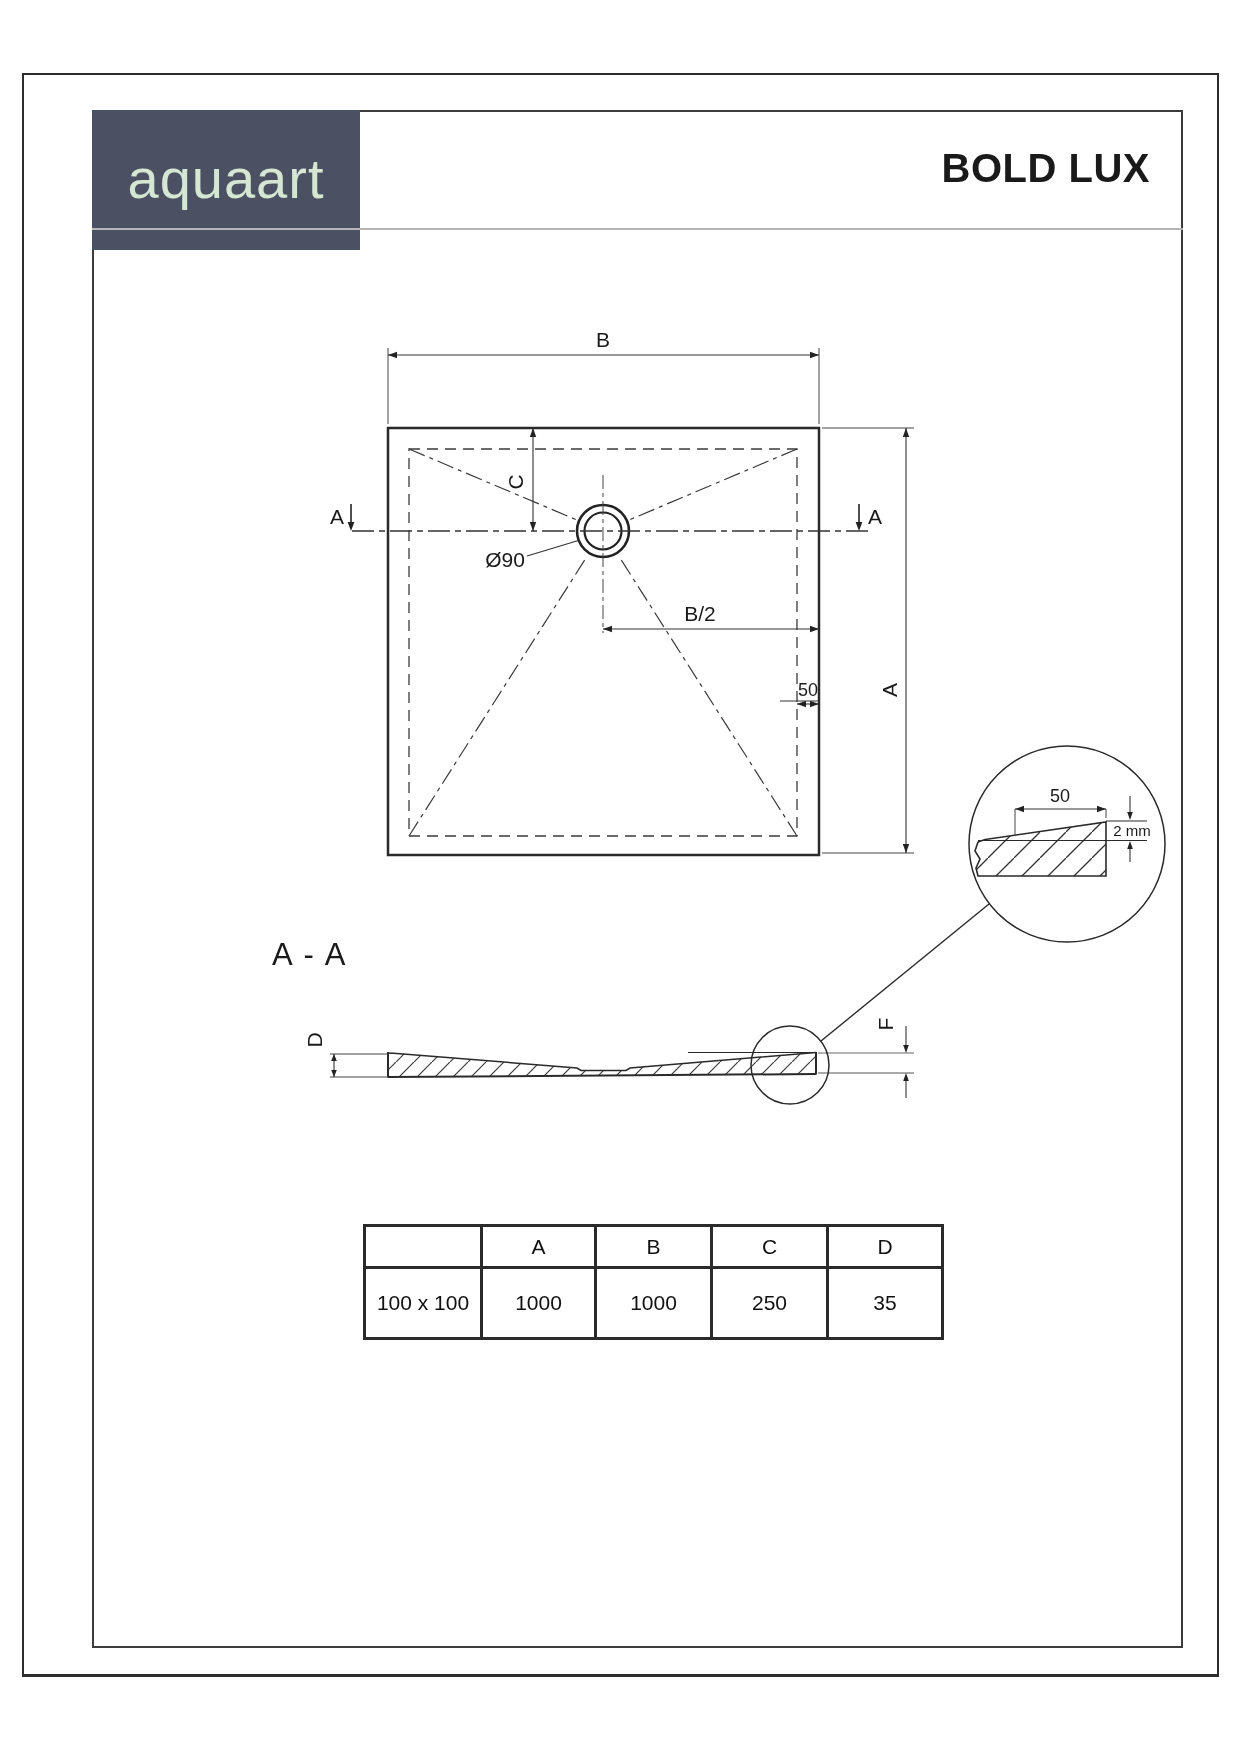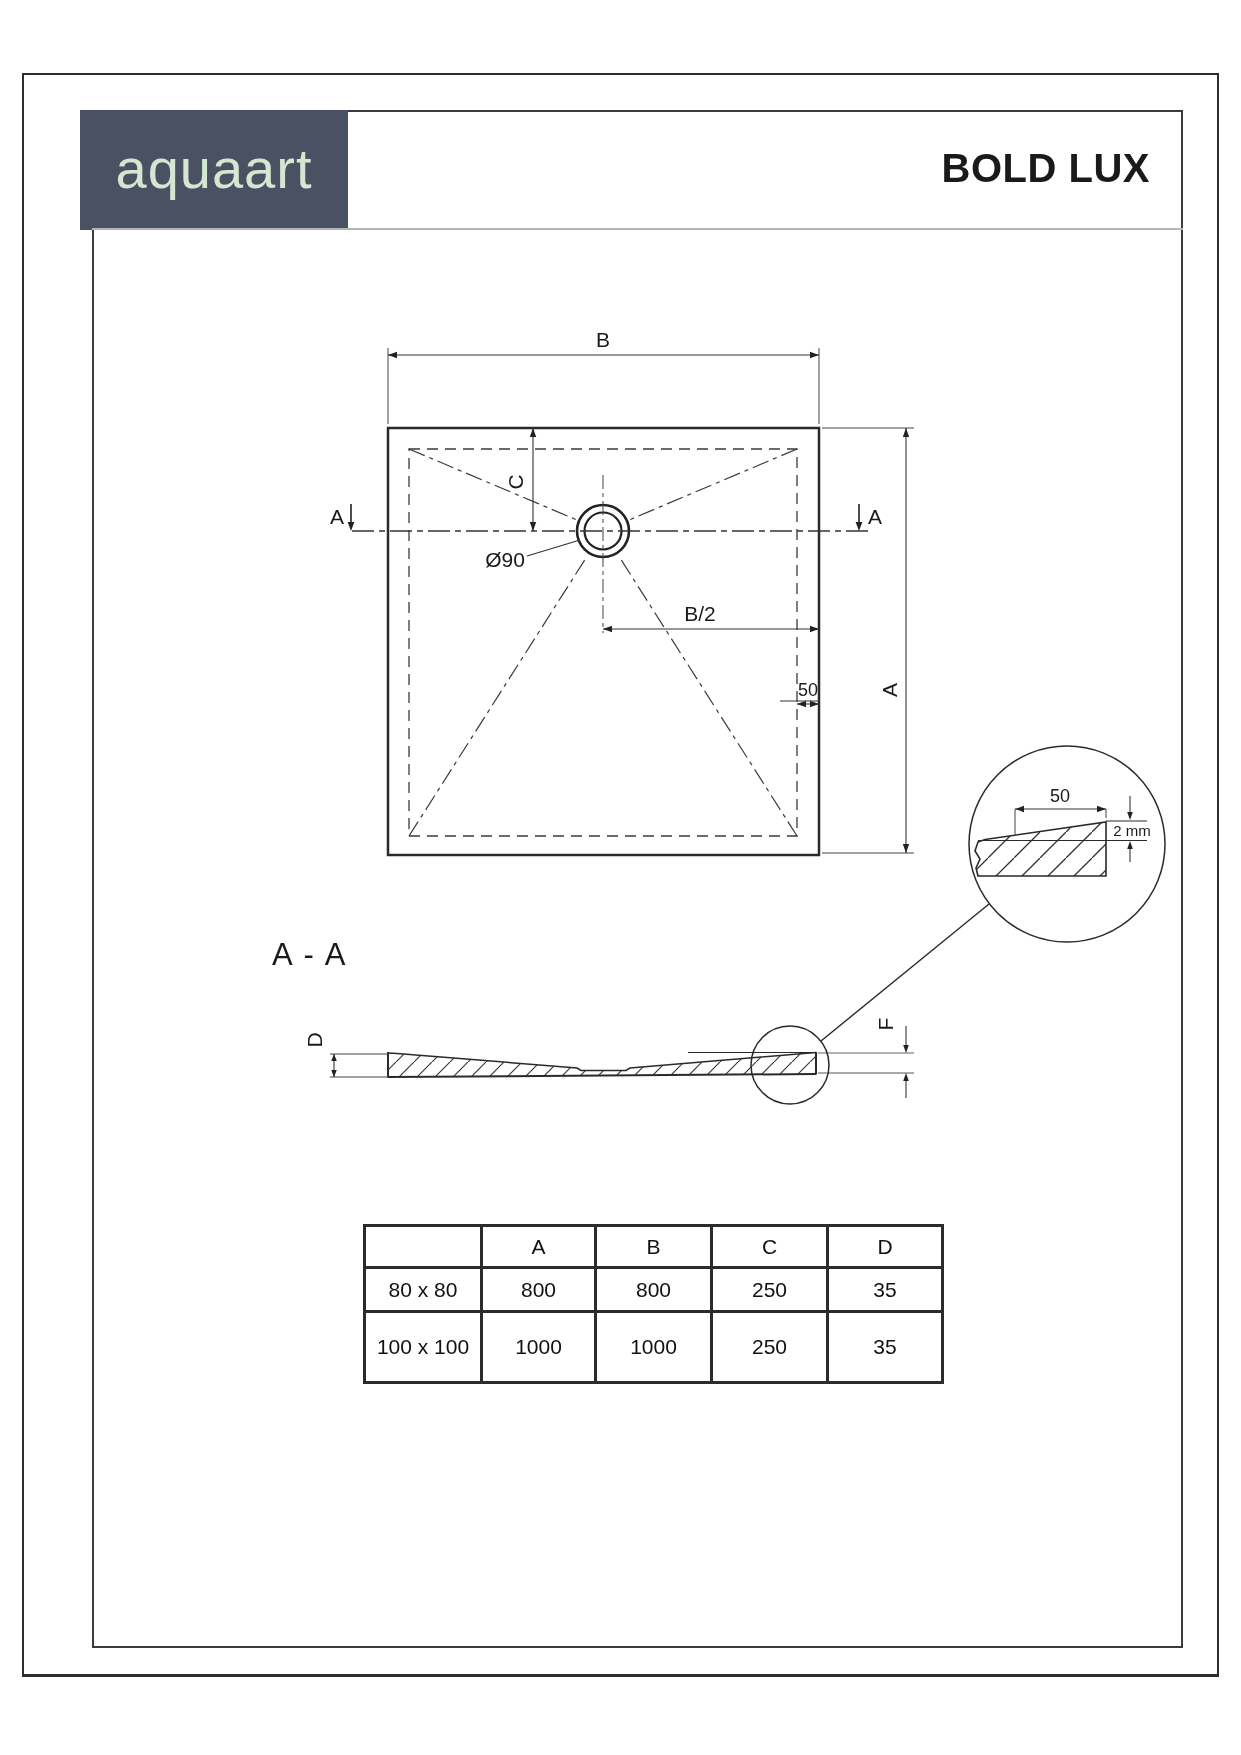--- a/index.html
+++ b/index.html
@@ -1,20 +1,20 @@
 <!DOCTYPE html>
 <html><head>
 <meta charset="utf-8">
 <style>
   html,body{margin:0;padding:0;background:#fff;}
   body{width:1241px;height:1755px;position:relative;font-family:"Liberation Sans",sans-serif;color:#1a1a1a;}
   .abs{position:absolute;box-sizing:border-box;}
   #outer-border{left:22px;top:73px;width:1197px;height:1604px;border:2px solid #2d2d2d;border-bottom-width:3px;}
   #content-frame{left:92px;top:110px;width:1091px;height:1538px;border:2px solid #3c3c3c;}
-  #logo-box{left:80px;top:110px;width:268px;height:120px;background:#4a5162;display:flex;align-items:center;justify-content:center;}
+  #logo-box{left:92px;top:110px;width:268px;height:140px;background:#4a5162;display:flex;align-items:center;justify-content:center;}
   #logo-text{font-size:56px;color:#d5e7d2;letter-spacing:1px;font-weight:400;margin-top:-4px;}
   #header-divider{left:92px;top:228px;width:1091px;height:0;border-top:2px solid #b6b6b6;}
   #product-title{left:850px;top:146px;width:300px;text-align:right;font-size:40px;font-weight:700;letter-spacing:0.5px;}
   svg{position:absolute;left:0;top:0;}
   svg text{font-family:"Liberation Sans",sans-serif;fill:#1a1a1a;}
   .dimtxt{font-size:21px;}
   .smtxt{font-size:18px;}
   #size-table{left:363px;top:1224px;}
   #size-table table{border-collapse:collapse;font-size:21px;color:#111;}
   #size-table td{border:3px solid #2b2b2b;text-align:center;vertical-align:middle;padding:0;}
@@ -164,27 +164,20 @@
         <col style="width:115px">
       </colgroup>
     <tbody>
         <tr style="height:42px">
       <td></td>
       <td>A</td>
       <td>B</td>
       <td>C</td>
       <td>D</td>
     </tr>
-    <tr style="height:44px">
-      <td>80 x 80</td>
-      <td>800</td>
-      <td>800</td>
-      <td>250</td>
-      <td>35</td>
-    </tr>
     <tr style="height:71px">
       <td>100 x 100</td>
       <td>1000</td>
       <td>1000</td>
       <td>250</td>
       <td>35</td>
     </tr>
   </tbody>
     </table>
 </div>

